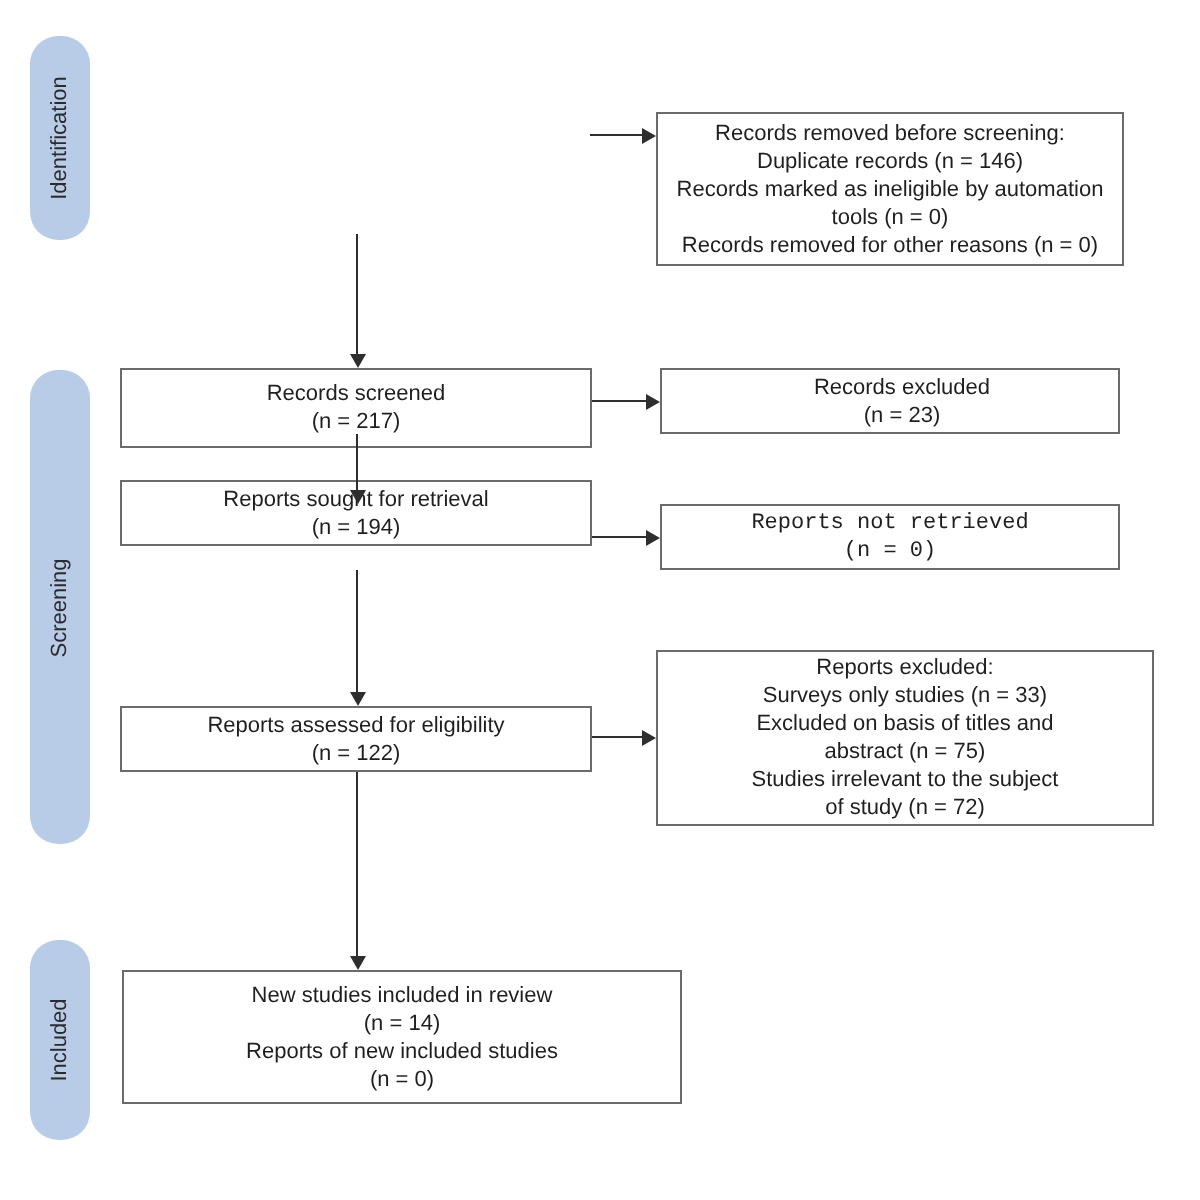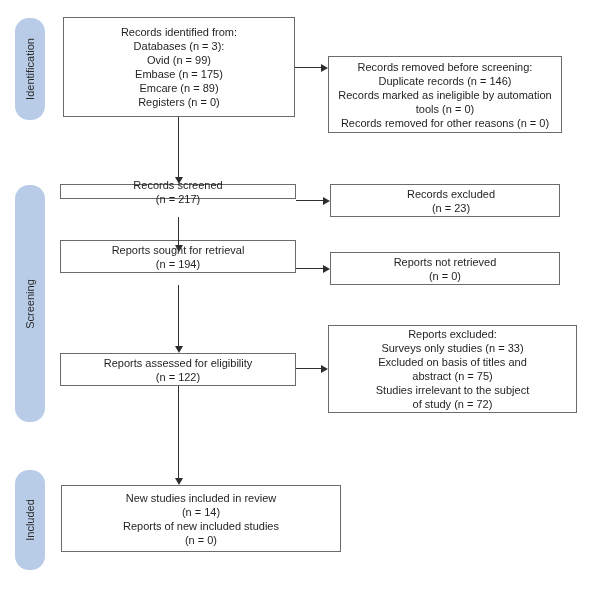--- a/index.html
+++ b/index.html
@@ -83,40 +83,34 @@
   <div class="stage-band" style="top:18px; height:102px;">
     <span>Identification</span>
   </div>
   <div class="stage-band" style="top:185px; height:237px;">
     <span>Screening</span>
   </div>
   <div class="stage-band" style="top:470px; height:100px;">
     <span>Included</span>
   </div>
 
-  <div class="flow-box" style="left:63px; top:17px; width:232px; height:100px;">Records identified from:
-Databases (n = 3):
-Ovid (n = 99)
-Embase (n = 175)
-Emcare (n = 89)
-Registers (n = 0)</div>
   <div class="flow-box" style="left:328px; top:28px; width:234px; height:77px;margin-top:28px;">Records removed before screening:
 Duplicate records (n = 146)
 Records marked as ineligible by automation
 tools (n = 0)
 Records removed for other reasons (n = 0)</div>
 
-  <div class="flow-box" style="left:60px; top:184px; width:236px; height:15px;">Records screened
+  <div class="flow-box" style="left:60px; top:184px; width:236px; height:40px;">Records screened
 (n = 217)</div>
   <div class="flow-box" style="left:330px; top:184px; width:230px; height:33px;padding-left:16px;">Records excluded
 (n = 23)</div>
 
   <div class="flow-box" style="left:60px; top:240px; width:236px; height:33px;">Reports sought for retrieval
 (n = 194)</div>
-  <div class="flow-box" style="left:330px; top:252px; width:230px; height:33px;">Reports not retrieved
+  <div class="flow-box" style="left:330px; top:252px; width:230px; height:33px;font-family:Liberation Mono, monospace;">Reports not retrieved
 (n = 0)</div>
 
   <div class="flow-box" style="left:60px; top:353px; width:236px; height:33px;">Reports assessed for eligibility
 (n = 122)</div>
   <div class="flow-box" style="left:328px; top:325px; width:249px; height:88px;">Reports excluded:
 Surveys only studies (n = 33)
 Excluded on basis of titles and
 abstract (n = 75)
 Studies irrelevant to the subject
 of study (n = 72)</div>

